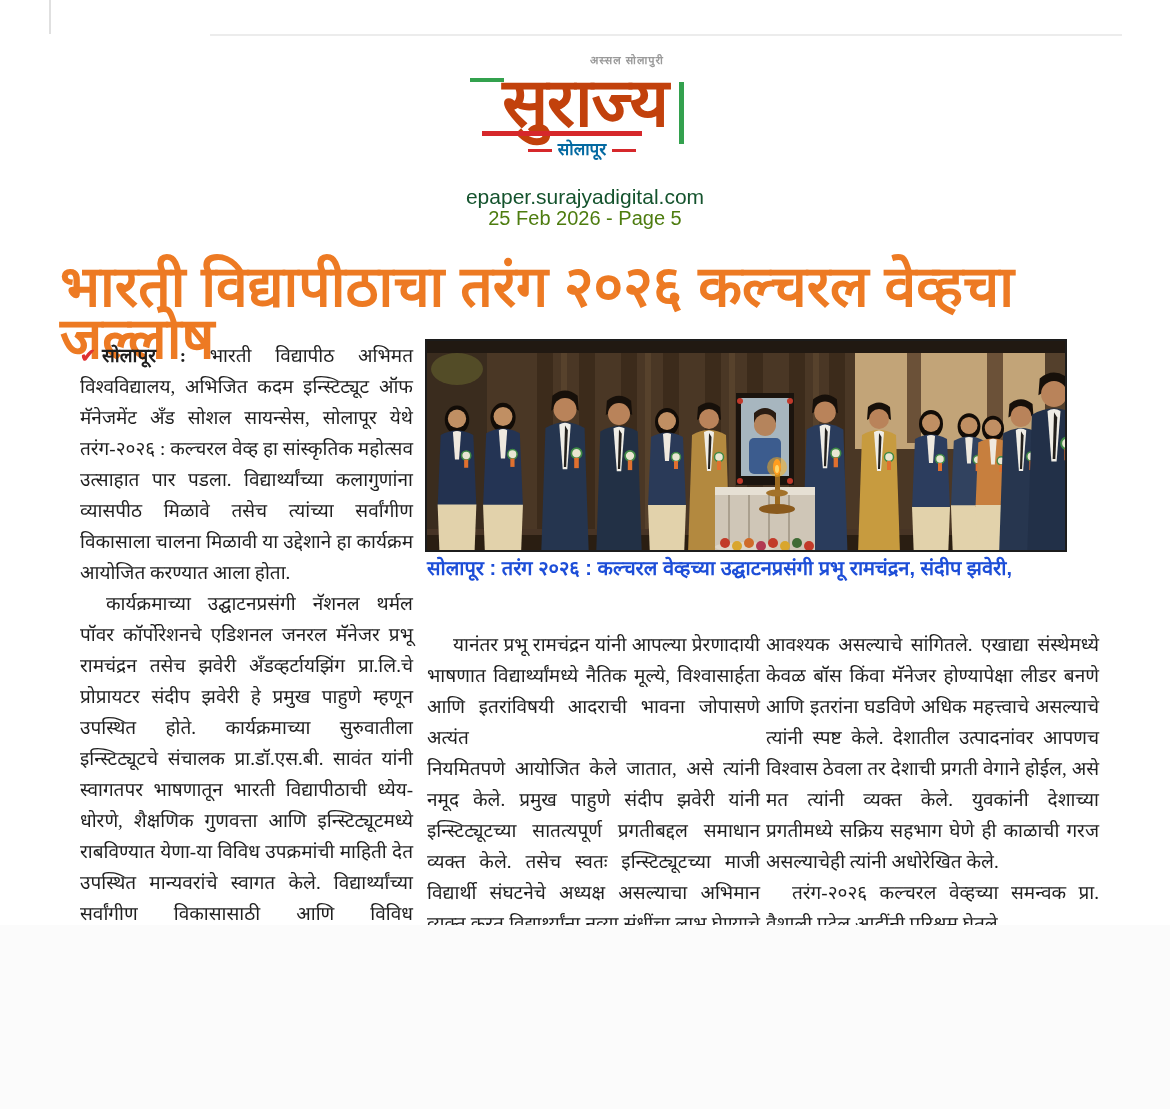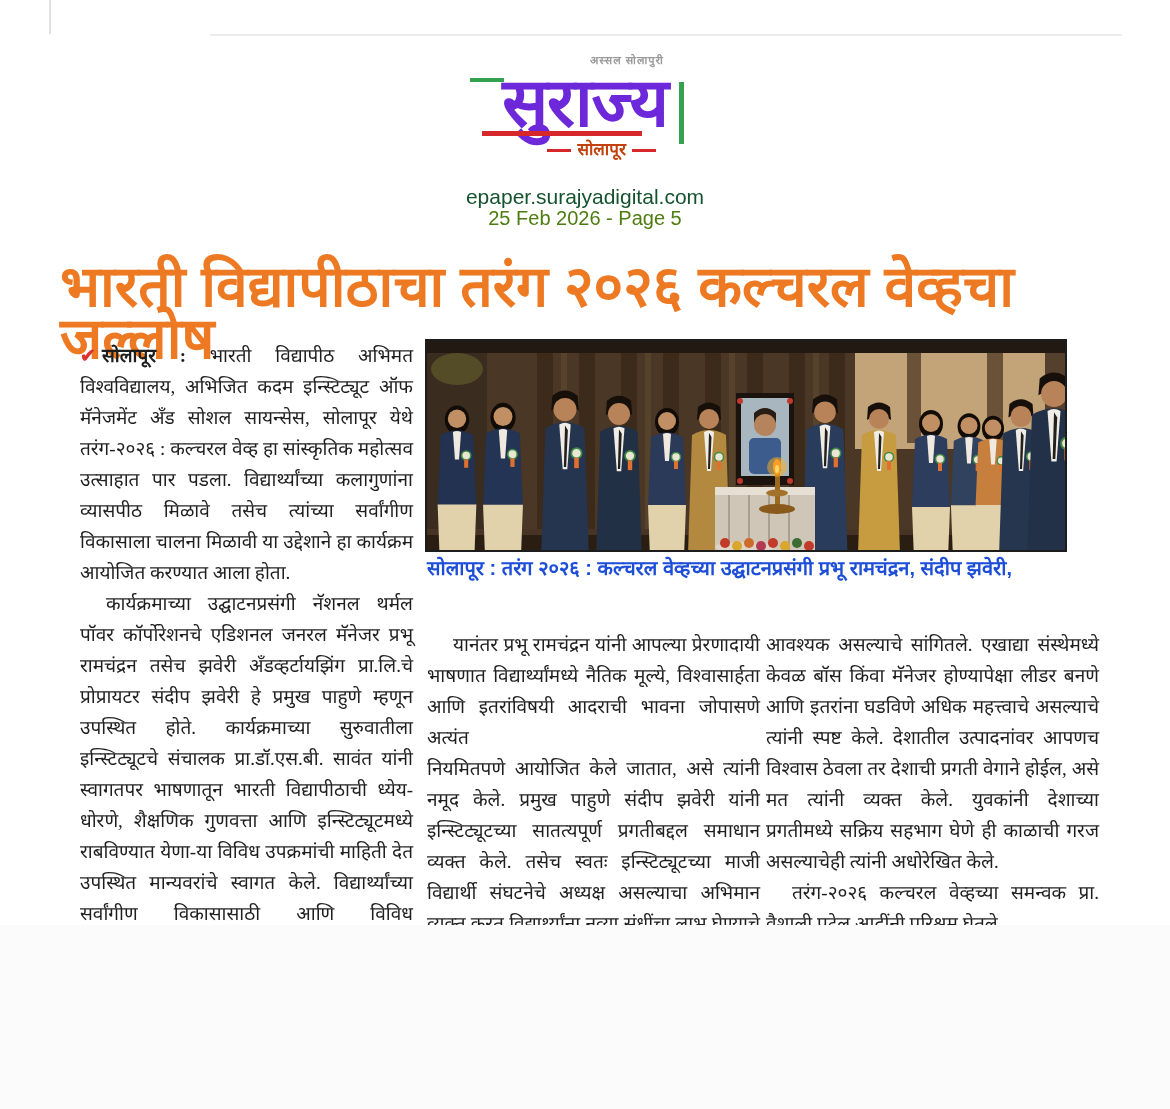--- a/index.html
+++ b/index.html
@@ -20,22 +20,22 @@
     margin-right:4px;margin-bottom:2px;font-weight:bold;
   }
   .logo-text{
     font-size:68px;line-height:66px;font-weight:800;color:#d6282b;
     letter-spacing:-1px;display:block;
   }
   .green-bar{position:absolute;right:-2px;top:30px;width:5px;height:62px;background:#33a14e;}
   .green-tick{position:absolute;left:-18px;top:26px;width:34px;height:4px;background:#33a14e;}
   .red-underline{position:absolute;left:-6px;bottom:24px;width:160px;height:5px;background:#d6282b;}
   .logo-city-row{
-    text-align:right;margin-top:2px;margin-right:6px;
-    font-size:17px;font-weight:bold;color:#c2410c;
+    margin-top:2px;margin-right:6px;
+    font-size:17px;font-weight:bold;color:#0369a1;
   }
   .city-dash{display:inline-block;width:24px;height:3px;background:#d6282b;vertical-align:middle;margin:0 6px;}
   .site-line{position:absolute;left:0;top:185px;width:100%;text-align:center;font-size:21px;color:#14532d;}
   .date-line{position:absolute;left:0;top:207px;width:100%;text-align:center;font-size:20px;color:#4d7c0f;}
 
   
   .headline{
     position:absolute;left:60px;top:260px;width:1050px;
     text-align:left;font-size:57px;line-height:52px;font-weight:700;color:#ed7a23;
   }
@@ -69,21 +69,21 @@
 
 <div class="page">
 
   <div class="edge-v"></div>
   <div class="edge-h"></div>
 
   <div class="masthead">
     <div class="logo-wrap">
       <div class="logo-tagline">अस्सल सोलापुरी</div>
       <span class="green-tick" style="background: rgb(51, 161, 78);"></span>
-      <span class="logo-text" style="color: #6d28d9;">सुराज्य</span>
+      <span class="logo-text" style="color: #c2410c;">सुराज्य</span>
       <span class="green-bar" style="background: rgb(51, 161, 78);"></span>
       <span class="red-underline" style="background: rgb(214, 40, 43);"></span>
       <div class="logo-city-row">
         <span class="city-dash" style="background: rgb(214, 40, 43);"></span><span>सोलापूर</span><span class="city-dash" style="background: rgb(214, 40, 43);"></span>
       </div>
     </div>
   </div>
   <div class="site-line">epaper.surajyadigital.com</div>
   <div class="date-line">25 Feb 2026 - Page 5</div>
 

